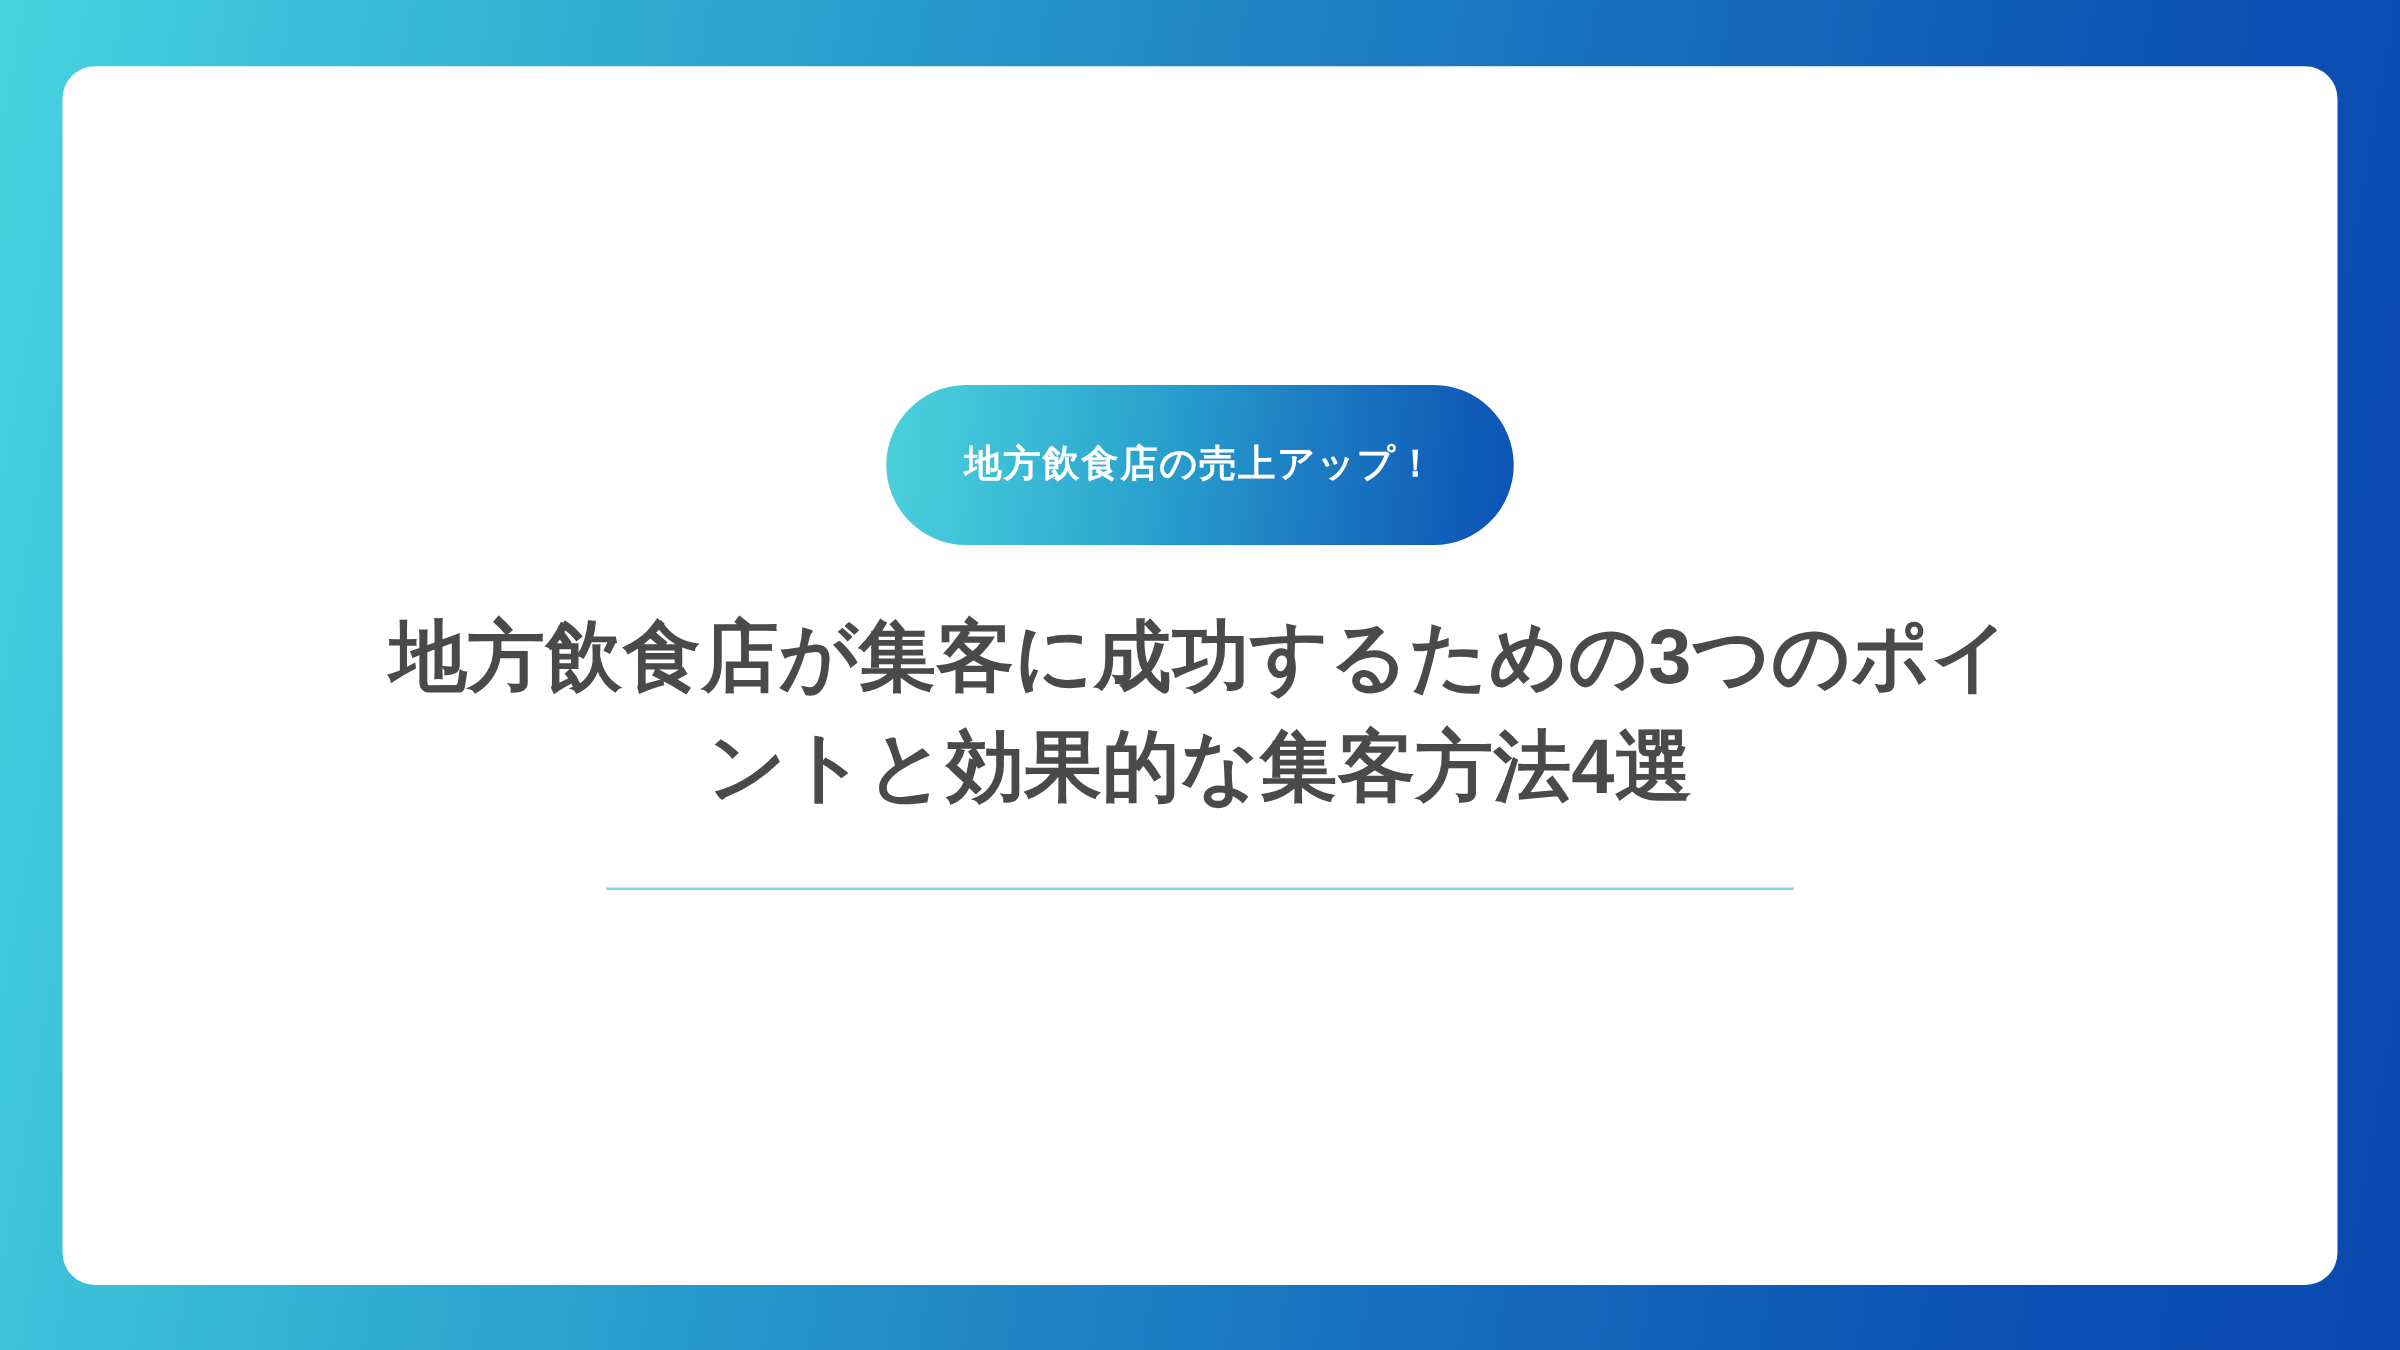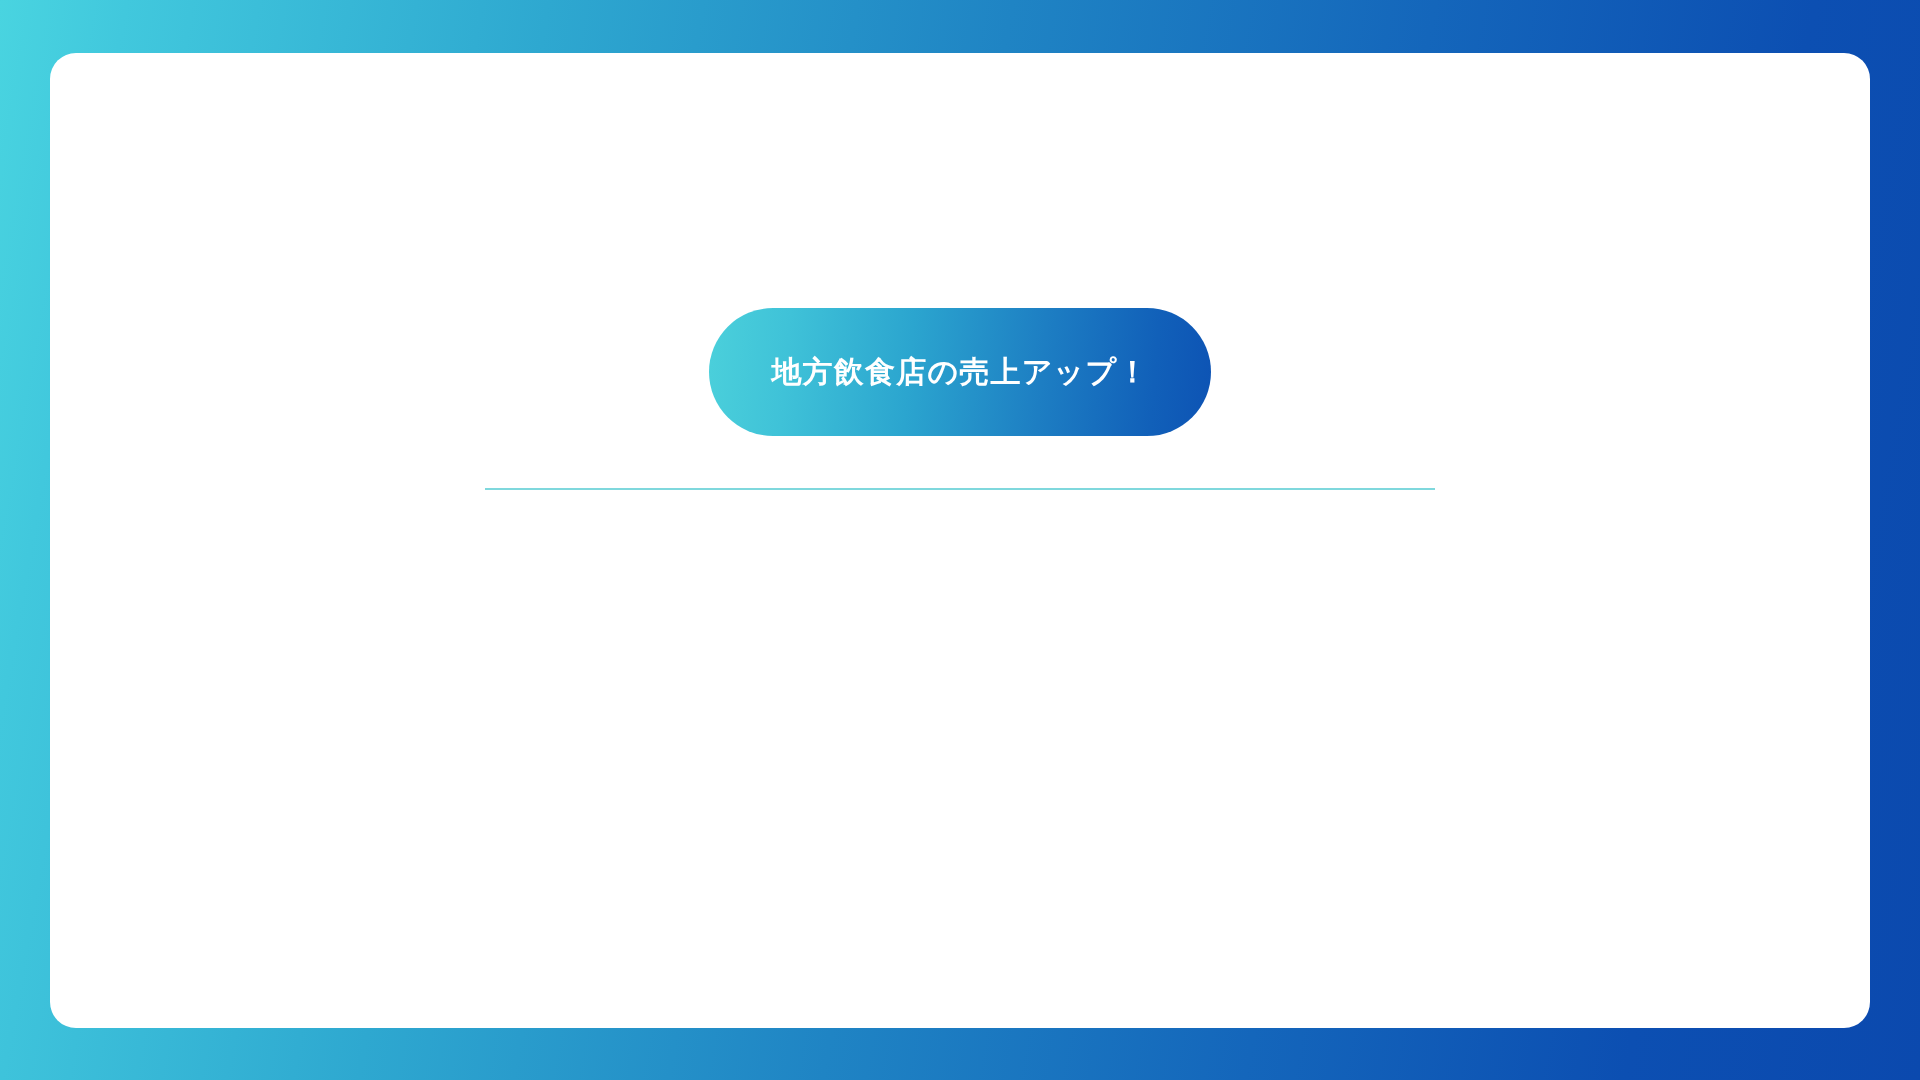--- a/index.html
+++ b/index.html
@@ -86,16 +86,17 @@
 </style>
 </head>
 <body>
 
 <div class="card">
 
   <div class="badge">
     <span>地方飲食店の売上アップ！</span>
   </div>
 
+  <h1 class="title">地方飲食店が集客に成功するための3つのポイントと効果的な集客方法4選</h1>
 
   <hr class="divider">
 
 </div>
 
 </body></html>

